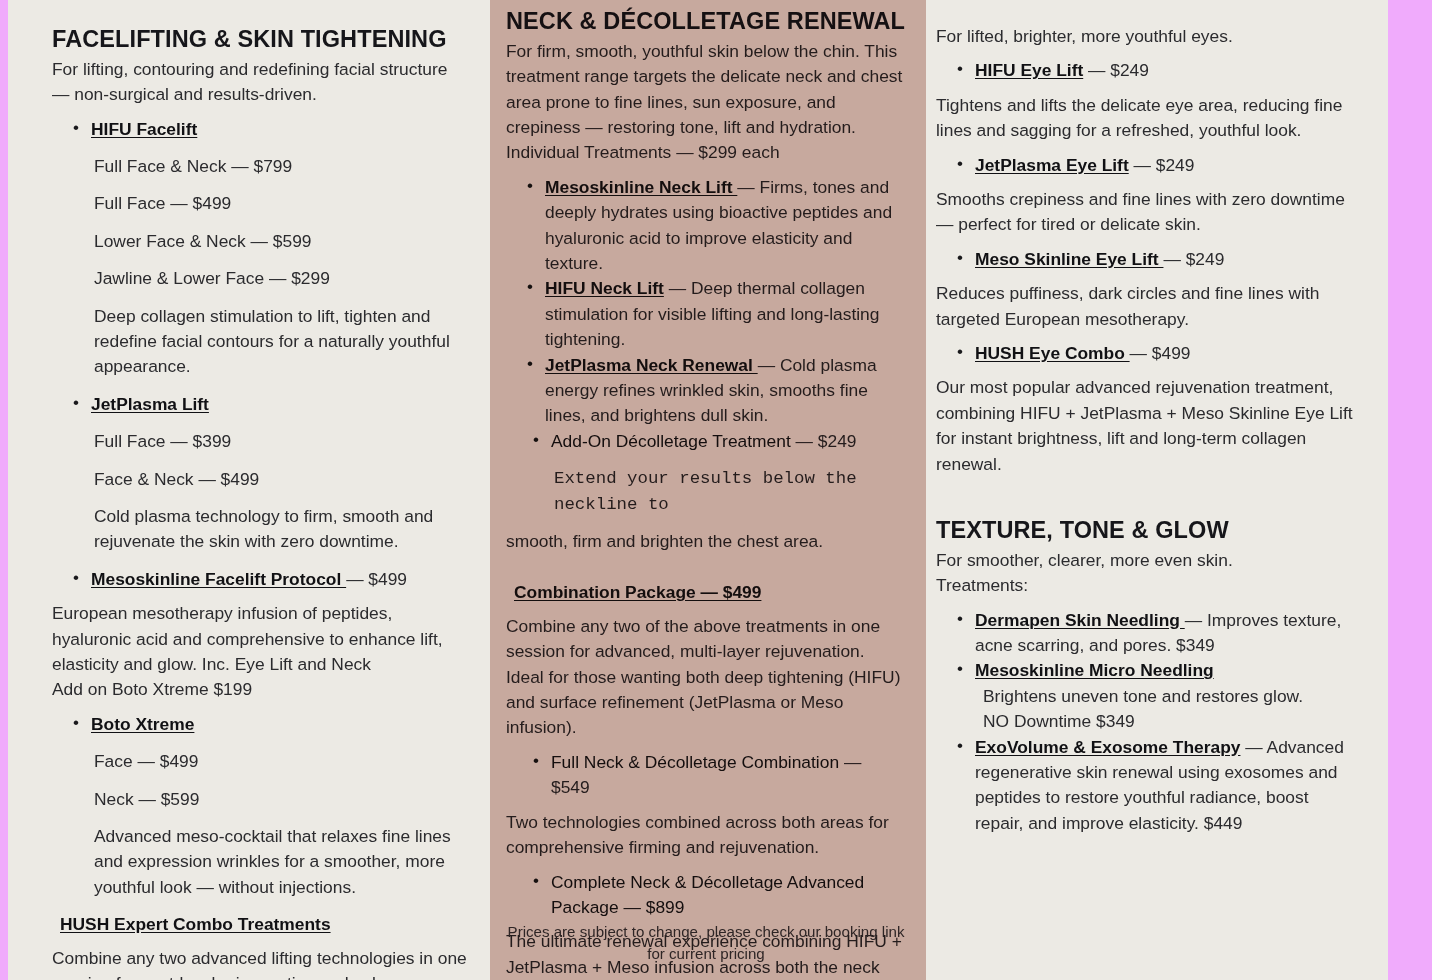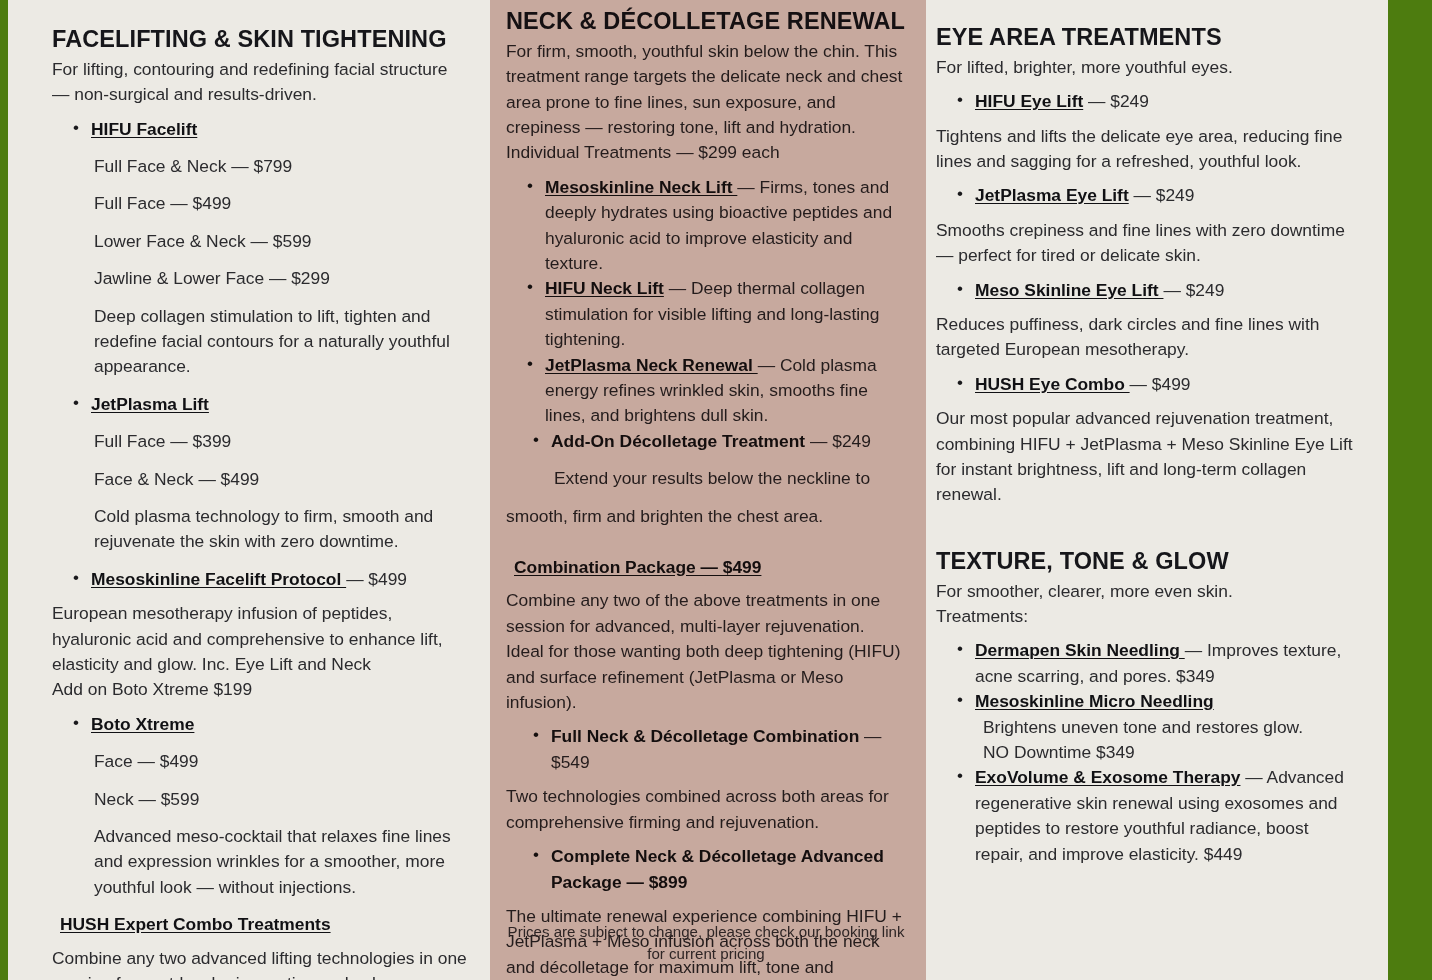--- a/index.html
+++ b/index.html
@@ -10,21 +10,21 @@
   body {
     width: 1432px;
     height: 980px;
     font-family: "Liberation Sans", sans-serif;
     overflow: hidden;
   }
   .page {
     width: 1432px;
     height: 980px;
     display: flex;
-    background: #4d7c0f;
+    background: #f0abfc;
     box-sizing: border-box;
   }
   .col {
     box-sizing: border-box;
     position: relative;
     height: 980px;
   }
   .col-left {
     width: 482px;
     background: #eceae4;
@@ -87,33 +87,33 @@
   .col-mid li.bullet { color: #241c1c; }
   .col-mid li.bullet::before { color: #16100f; }
 
   .nm {
     font-weight: 700;
     text-decoration: underline;
     text-underline-offset: 2px;
     color: #111114;
   }
   .nm-nounderline {
-    font-weight: 700;
+    font-weight: 400;
     color: #111114;
   }
   .col-mid .nm, .col-mid .nm-nounderline { color: #140e0e; }
 
   .sub {
     font-size: 17.4px;
     line-height: 1.46;
     color: #2b2b2e;
     padding-left: 30px;
     margin: 12px;
   }
-  .sub.ind-deep { padding-left: 36px; }
+  .sub.ind-deep { padding-left: 36px; font-family: Liberation Mono, monospace; }
   .col-mid .sub { color: #241c1c; }
 
   .inline-head {
     font-size: 17.4px;
     line-height: 1.46;
     margin: 8px;
     font-weight: 700;
     text-decoration: underline;
     text-underline-offset: 2px;
     color: #111114;
@@ -223,21 +223,20 @@
       <li class="bullet ind2">
         <span class="nm-nounderline"> Complete Neck &amp; Décolletage Advanced Package — $899</span>
       </li>
     </ul>
     <p class="para">The ultimate renewal experience combining HIFU + JetPlasma + Meso infusion across both the neck and décolletage for maximum lift, tone and radiance.</p>
 
     <div class="footer-note">Prices are subject to change, please check our booking link for current pricing</div>
   </div>
 
   <div class="col col-right">
-    <h2 class="section-title">EYE AREA TREATMENTS</h2>
     <p class="para">For lifted, brighter, more youthful eyes.</p>
 
     <ul class="bullets">
       <li class="bullet">
         <span class="nm">HIFU Eye Lift</span><span> — $249</span>
       </li>
     </ul>
     <p class="para">Tightens and lifts the delicate eye area, reducing fine lines and sagging for a refreshed, youthful look.</p>
 
     <ul class="bullets">

